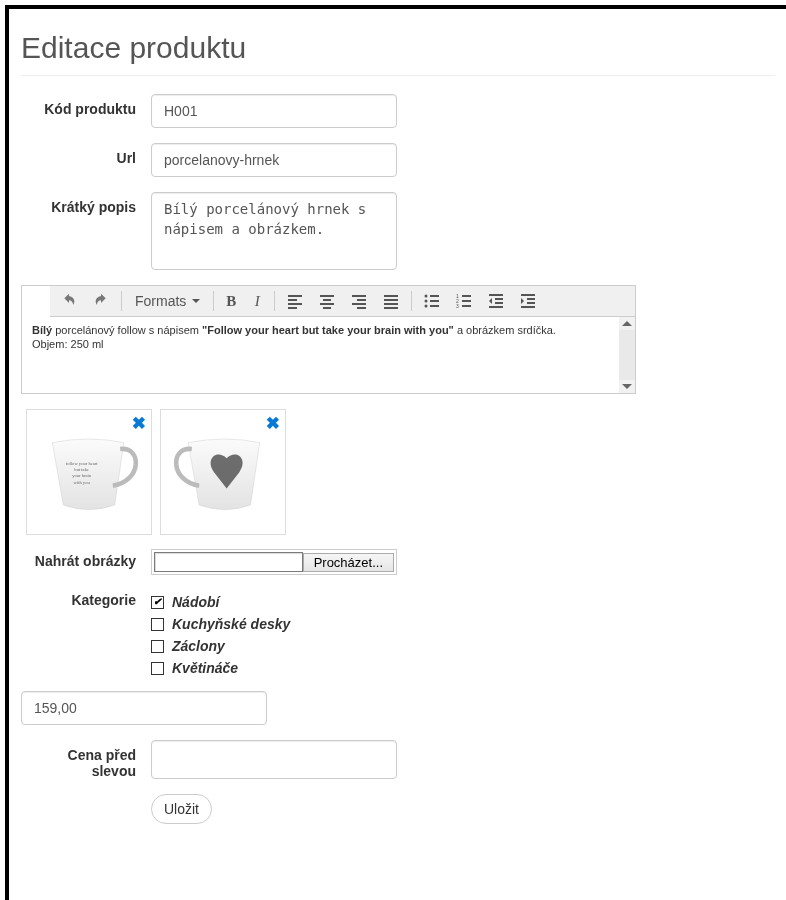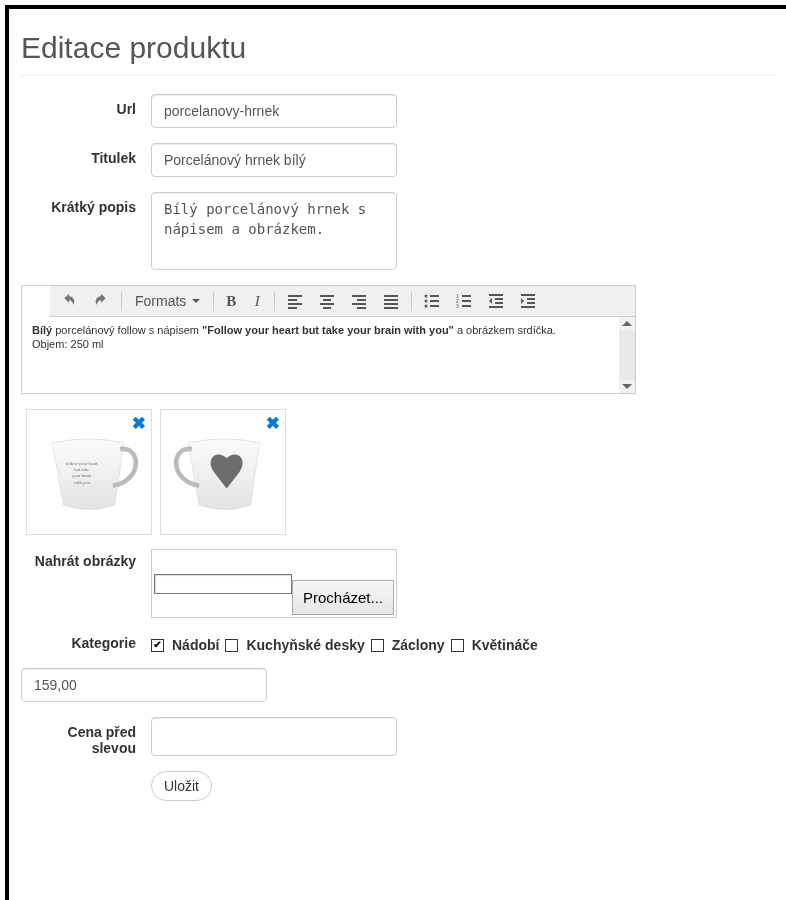--- a/index.html
+++ b/index.html
@@ -170,30 +170,31 @@
 }
 .file-field {
   flex: 1;
   height: 20px;
   border: 1px solid #7a7a7a;
   box-shadow: inset 1px 1px 1px rgba(0,0,0,.15);
 }
 .file-browse {
   background: linear-gradient(#f6f6f6, #e6e6e6);
   border: 1px solid #aaa;
-  padding: 8px 10px;
-  font-size: 15px;
+  padding: 1px 10px;
+  font-size: 13px;
   cursor: pointer;
-  margin-top: 28px;
 }
 
 .checkbox-list {
   display: flex;
+  flex-direction: column;
   gap: 6px;
   padding-top: 4px;
+  font-style: italic;
 }
 .checkbox-item {
   display: flex;
   align-items: center;
   gap: 8px;
   font-weight: 700;
 }
 .cbox {
   width: 13px; height: 13px;
   border: 1.5px solid #333;
@@ -221,30 +222,30 @@
 
 svg.icon { width: 16px; height: 16px; }
 </style>
 </head>
 <body>
 
 <div class="frame">
   <h1>Editace produktu</h1>
   <hr class="top-rule">
 
+  <div class="form-row">
+    <div class="form-label">Kód produktu</div>
+    <input class="form-control" value="H001" style="">
+  </div>
 
   <div class="form-row">
     <div class="form-label">Url</div>
     <input class="form-control" value="porcelanovy-hrnek" style="">
   </div>
 
-  <div class="form-row">
-    <div class="form-label">Titulek</div>
-    <input class="form-control" value="Porcelánový hrnek bílý" style="">
-  </div>
 
   <div class="form-row">
     <div class="form-label">Krátký popis</div>
     <textarea class="form-control" style="">Bílý porcelánový hrnek s nápisem a obrázkem.</textarea>
   </div>
 
   <div class="form-row">
     <div class="editor-wrap">
       <div class="editor-toolbar">
         <span class="tb-btn">

